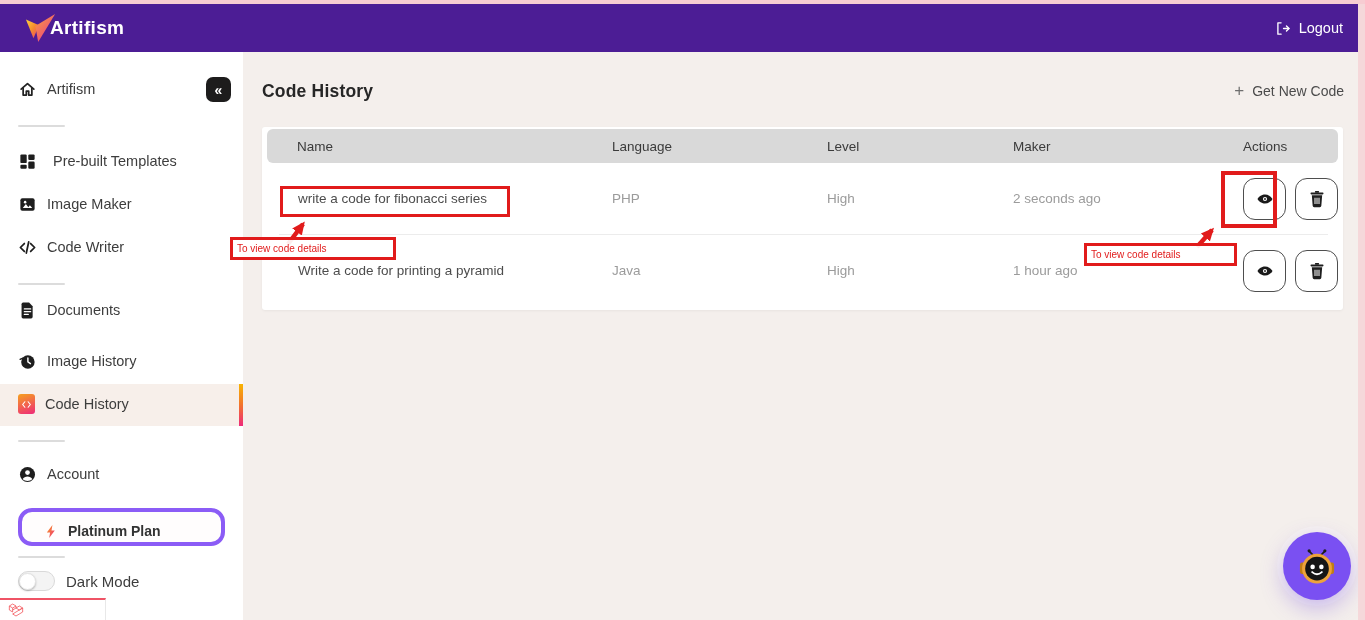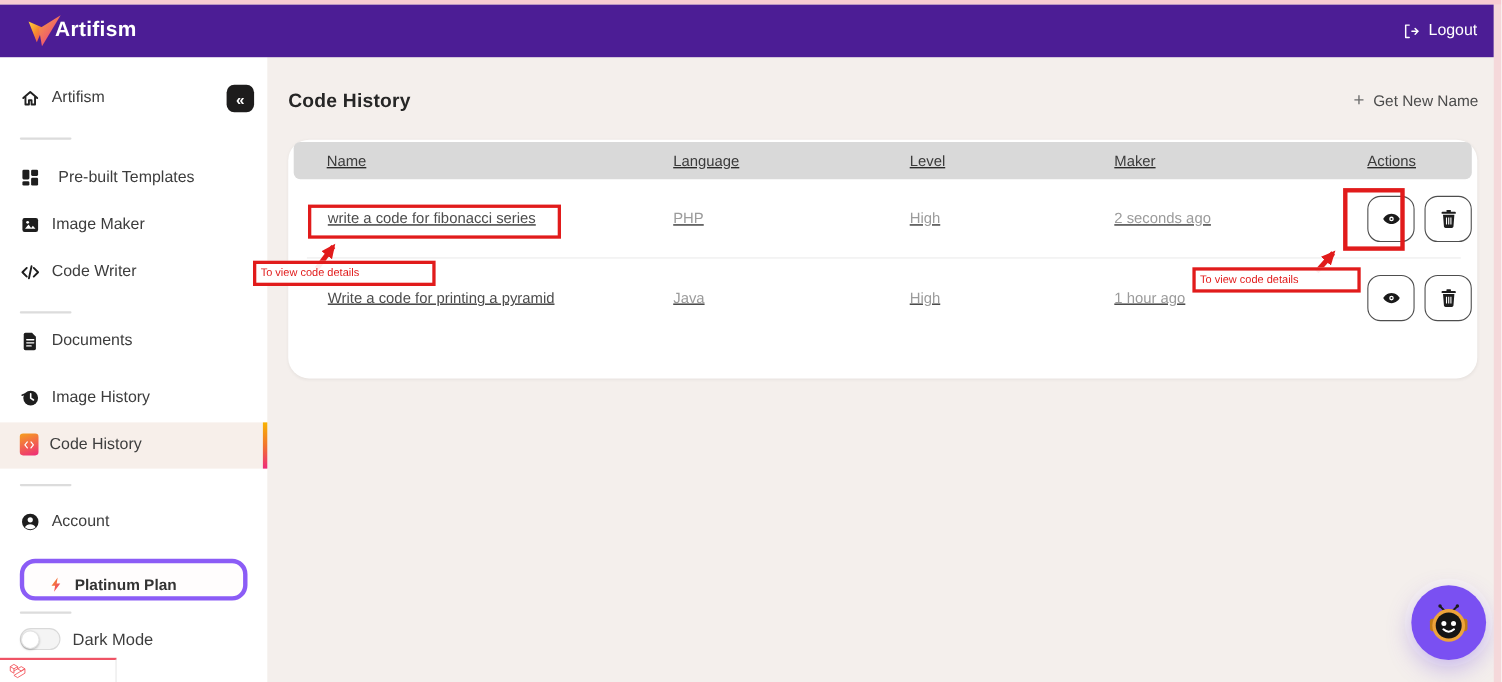--- a/index.html
+++ b/index.html
@@ -37,21 +37,21 @@
   .knob { position:absolute; left:0px; top:0.5px; width:17px; height:17px; border-radius:50%; background:#fff; border:1px solid #e3e3e3; box-shadow:0 1px 2px rgba(0,0,0,.25); }
   .darkmode-label { font-size:15px; color:#3d3d3d; }
 
   
   .content { position:absolute; top:52px; left:243px; width:1115px; height:568px; background:#f4efec; }
   .content-head { position:absolute; top:27px; left:19px; right:14px; height:24px; display:flex; align-items:center; justify-content:space-between; }
   .title { font-size:17.5px; font-weight:700; color:#262626; letter-spacing:.2px; }
   .get-new { display:flex; align-items:center; gap:8px; font-size:14px; color:#4b4b4b; background:none; border:none; cursor:pointer; font-family:inherit; }
   .get-new .plus { font-size:17px; color:#6e6e6e; line-height:14px; }
 
-  .card { position:absolute; top:75px; left:19px; right:15px; height:217px; background:#fff; border-radius:19px; box-shadow:0 1px 3px rgba(0,0,0,.05);text-decoration:underline; }
+  .card { position:absolute; top:75px; left:19px; right:15px; height:183px; background:#fff; border-radius:3px; box-shadow:0 1px 3px rgba(0,0,0,.05); }
   .thead, .trow { display:grid; grid-template-columns:345px 215px 186px 230px 1fr; align-items:center; }
   .thead { margin:2px 5px 0; height:34px; background:#d9d9d9; border-radius:6px; color:#3b3b3b; font-size:13.5px; }
   .thead .cell-name { padding-left:30px; }
   .th-actions { text-align:right; padding-right:78px; }
   .trow { margin:0 5px; height:71px; font-size:13.5px; color:#9b9b9b; }
   .trow .cell-name { padding-left:31px; color:#4c4c4c; }
   .cell-actions { display:flex; justify-content:flex-end; gap:9px; padding-right:25px; }
   .icon-btn { width:43px; height:42px; border:1px solid #4e4e4e; border-radius:12px; background:#fff; display:flex; align-items:center; justify-content:center; cursor:pointer; }
   .icon-btn svg { width:20px; height:20px; }
   .rowline { height:1px; background:#ececec; margin:0 15px 0 17px; }
@@ -210,21 +210,21 @@
         </span>
       <span class="darkmode-label">Dark Mode</span>
     </div>
   </aside>
 
   <main class="content">
     <div class="content-head">
       <h1 class="title">Code History</h1>
       <button class="get-new">
         <span class="plus">+</span>
-        <span>Get New Name</span>
+        <span>Get New Code</span>
       </button>
     </div>
 
     <section class="card">
       <div class="thead">
         <div class="cell-name">Name</div>
         <div>Language</div>
         <div>Level</div>
         <div>Maker</div>
         <div class="th-actions">Actions</div>

